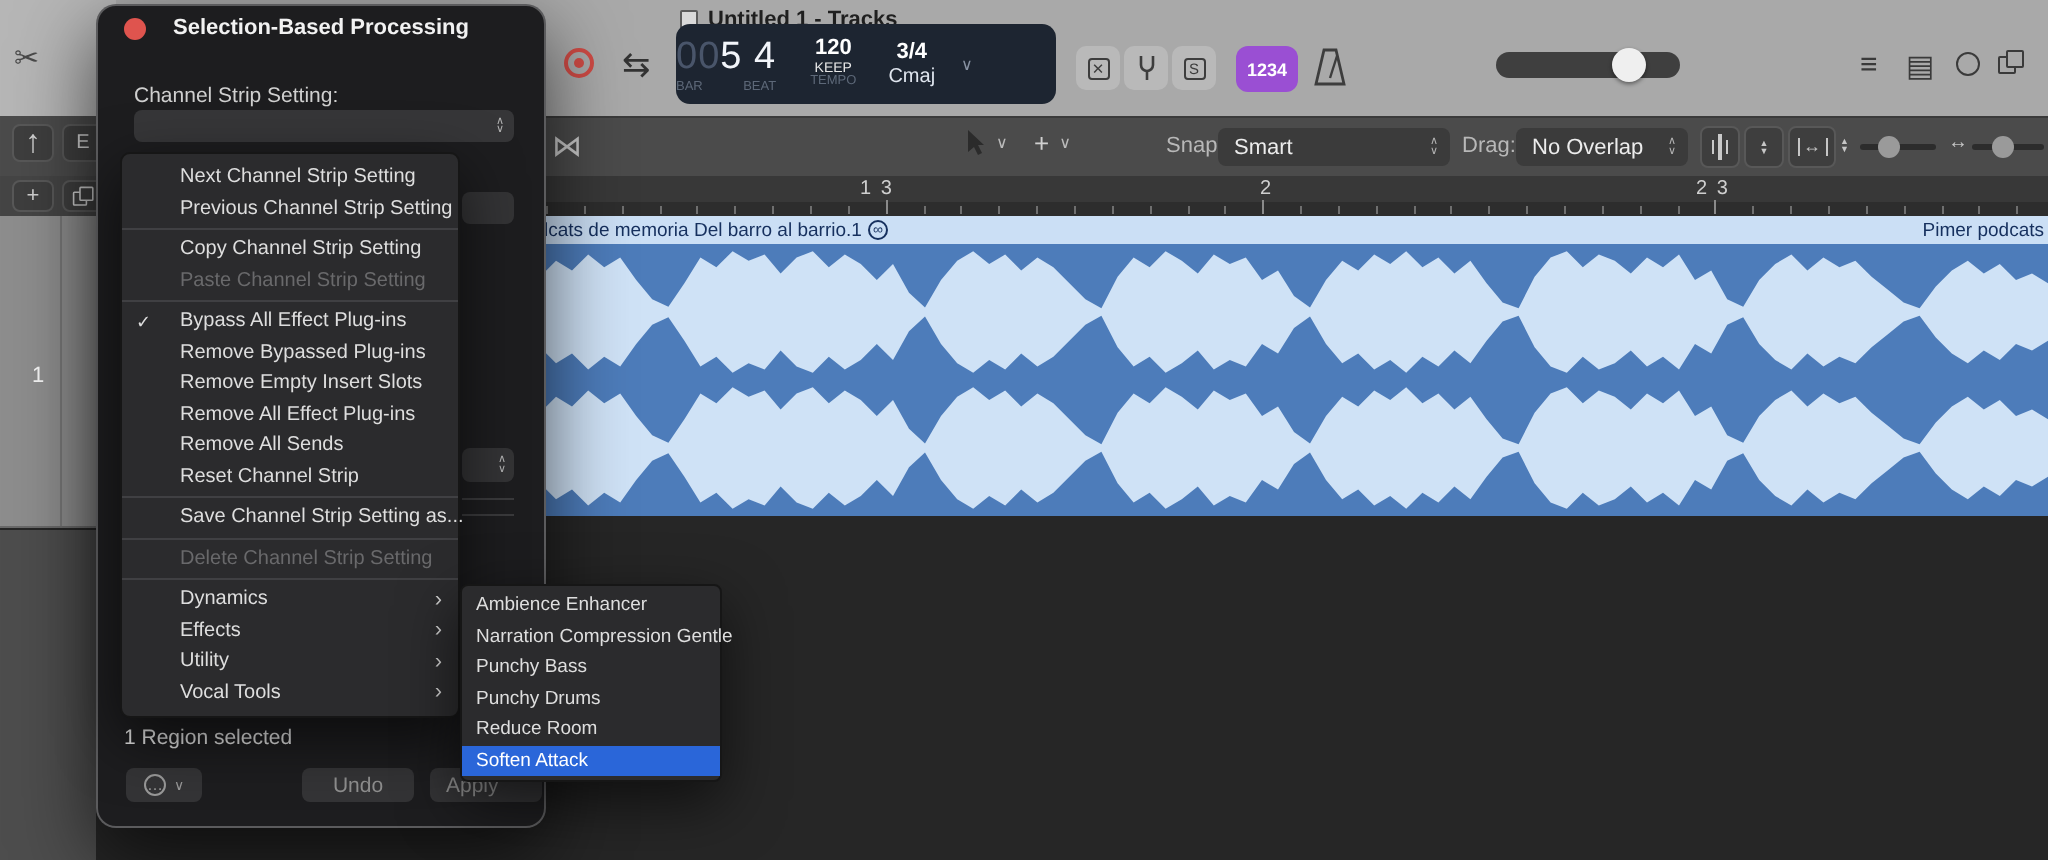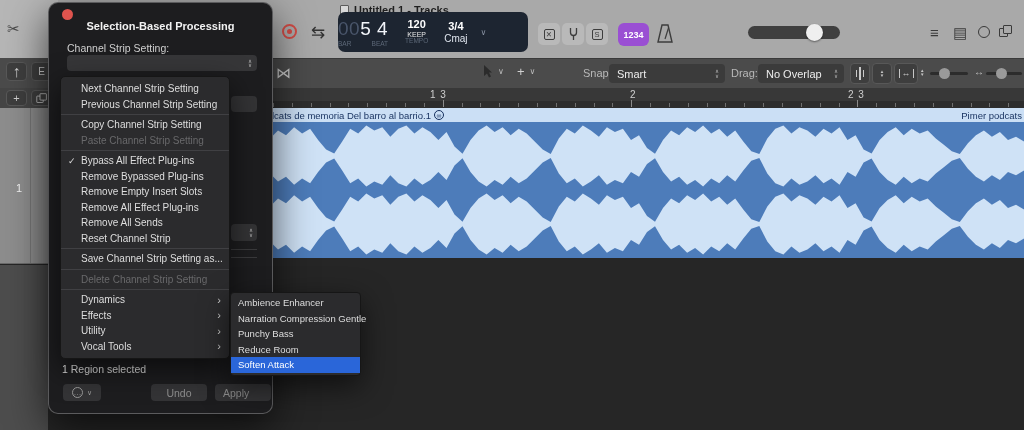--- a/index.html
+++ b/index.html
@@ -93,40 +93,40 @@
   .loop-badge { margin-left:3px; width:10px; height:10px; border:1px solid #16305e; border-radius:50%;
                 font-size:7px; display:inline-flex; align-items:center; justify-content:center; }
   .region-hdr .rt { position:absolute; right:2px; white-space:nowrap; }
   .region-body { position:absolute; left:0; top:14px; width:754px; height:136px; background:#4d7cba; }
 
   
   .dialog { left:48px; top:2px; width:225px; height:412px; background:#1d1d1f;
             border:1px solid rgba(255,255,255,.28); border-radius:10px;
             box-shadow:0 14px 40px rgba(0,0,0,.65); z-index:10; }
   .close-dot { position:absolute; left:13px; top:6px; width:11px; height:11px; background:#df544e; border-radius:50%; }
-  .dlg-title { position:absolute; left:0; top:17px; width:100%; text-align:center;
+  .dlg-title { position:absolute; left:0; top:5px; width:100%; text-align:center;
                font-size:11px; font-weight:bold; color:#f2f2f2; }
   .dlg-label { position:absolute; left:18px; top:39px; font-size:10.5px; color:#cfcfcf; }
   .dlg-select { position:absolute; left:18px; top:52px; width:190px; height:16px; background:#363638;
                 border-radius:4px; display:flex; align-items:center; justify-content:flex-end; padding-right:5px; }
   .sliver-btn { position:absolute; left:182px; top:93px; width:26px; height:16px; background:#333335; border-radius:4px; }
   .sliver-sel { position:absolute; left:182px; top:221px; width:26px; height:17px; background:#333335;
                 border-radius:4px; display:flex; align-items:center; justify-content:flex-end; padding-right:4px; }
   .sliver-line { position:absolute; left:182px; width:26px; height:1px; background:#3a3a3c; }
   .dlg-status { position:absolute; left:13px; top:360px; font-size:10.5px; color:#e0e0e0; }
   .dlg-btn { position:absolute; top:381px; height:17px; background:#343436; border-radius:4px;
              font-size:10.5px; color:#8f8f8f; display:flex; align-items:center; justify-content:center; }
   .more-circle { width:11px; height:11px; border:1px solid #999; border-radius:50%;
                  display:flex; align-items:center; justify-content:center; font-size:8px; color:#999; line-height:0; }
 
   
   .menu { left:60px; top:76px; width:170px; background:#2b2b2d; border:1px solid #161616;
           border-radius:5px; box-shadow:0 10px 30px rgba(0,0,0,.6); padding:4px 0; z-index:20; }
   .menu-item { height:15.5px; display:flex; align-items:center; font-size:10px; color:#dedede;
-               padding:0 8px 0 20px; position:relative; white-space:nowrap; }
+               padding:0 8px 0 29px; position:relative; white-space:nowrap; }
   .menu-item.disabled { color:#69696b; }
   .menu-item .chk { position:absolute; left:7px; font-size:9px; }
   .menu-item .arrow { margin-left:auto; font-size:11px; color:#cfcfcf; line-height:0; }
   .menu-divider { height:1px; background:#404043; margin:2px 0; }
   .submenu { left:230px; top:292px; width:131px; background:#2b2b2d; border:1px solid #161616;
              border-radius:4px; box-shadow:0 10px 30px rgba(0,0,0,.6); padding:2px 0; z-index:21; }
   .submenu .menu-item { padding:0 6px 0 7px; font-size:9.5px; }
   .submenu .menu-item.selected { background:#2a66d9; color:#fff; }
 </style>
 </head>
@@ -464,20 +464,23 @@
       <div class="menu-item">
         <span>Ambience Enhancer</span>
       </div>
       <div class="menu-item">
         <span>Narration Compression Gentle</span>
       </div>
       <div class="menu-item">
         <span>Punchy Bass</span>
       </div>
       <div class="menu-item">
+        <span>Punchy Drums</span>
+      </div>
+      <div class="menu-item">
         <span>Reduce Room</span>
       </div>
       <div class="menu-item selected" style="background: rgb(42, 102, 217);">
         <span>Soften Attack</span>
       </div>
     </div>
 
 </div>
 
 </body></html>

